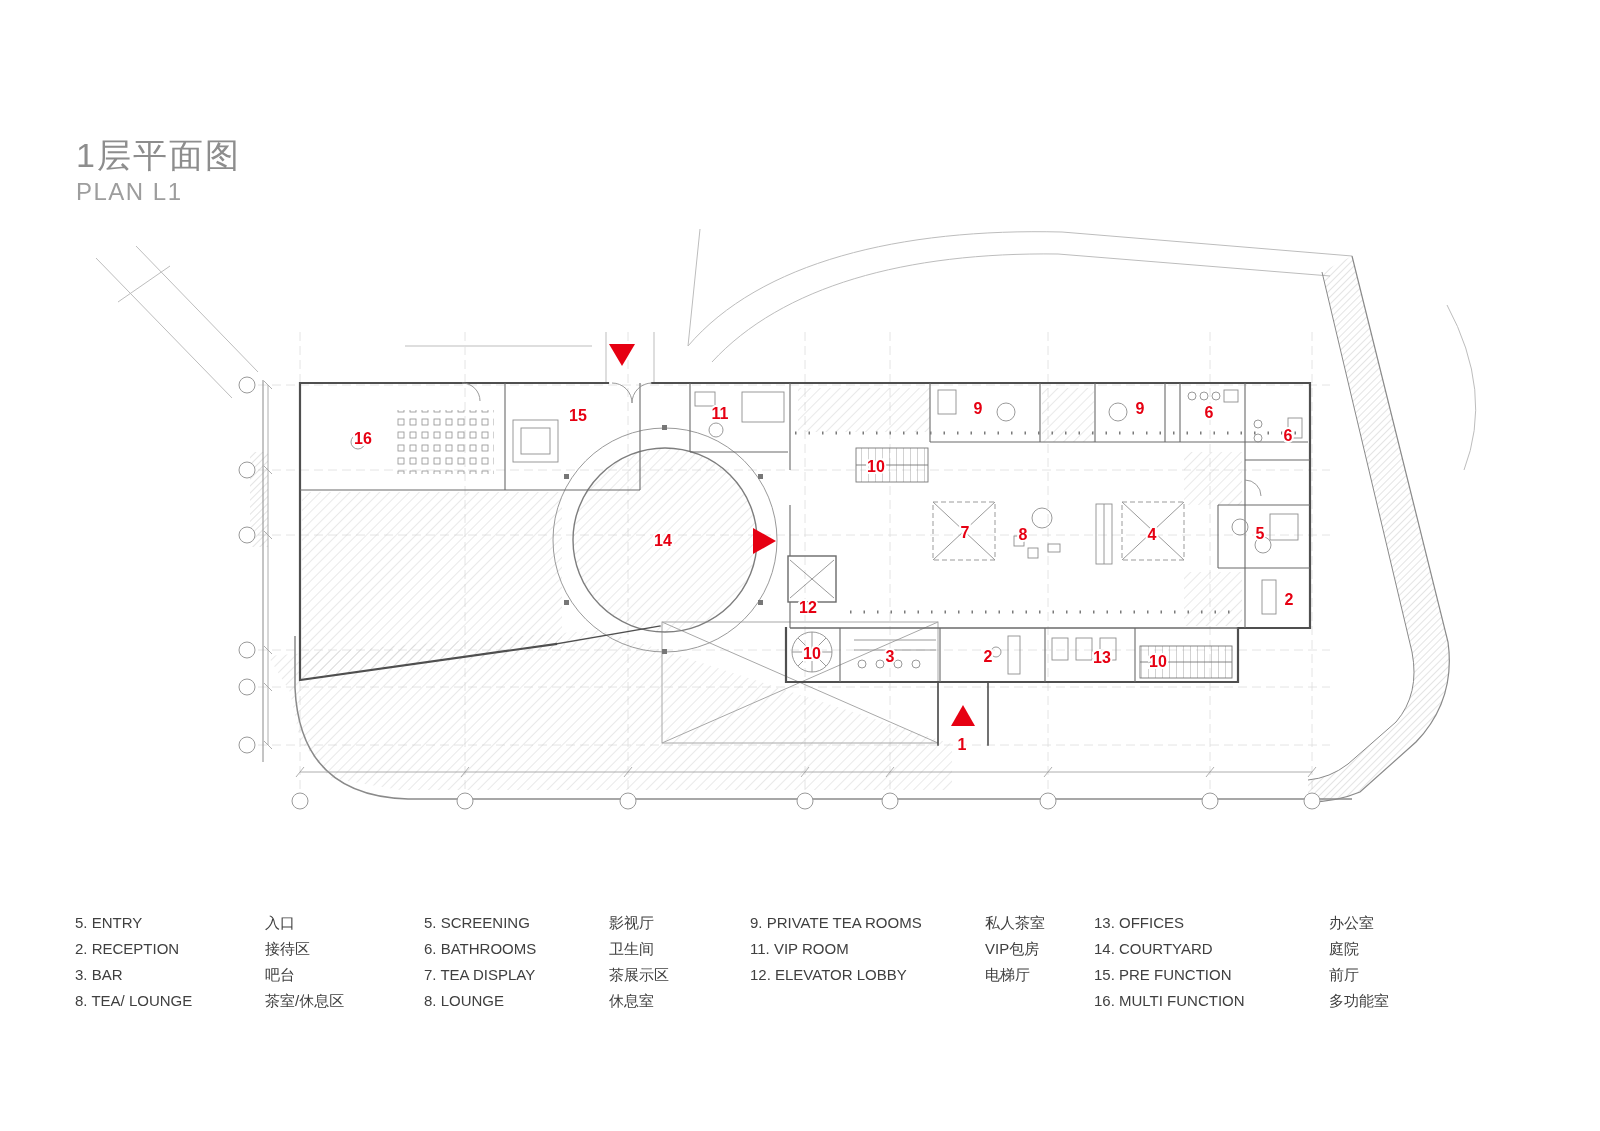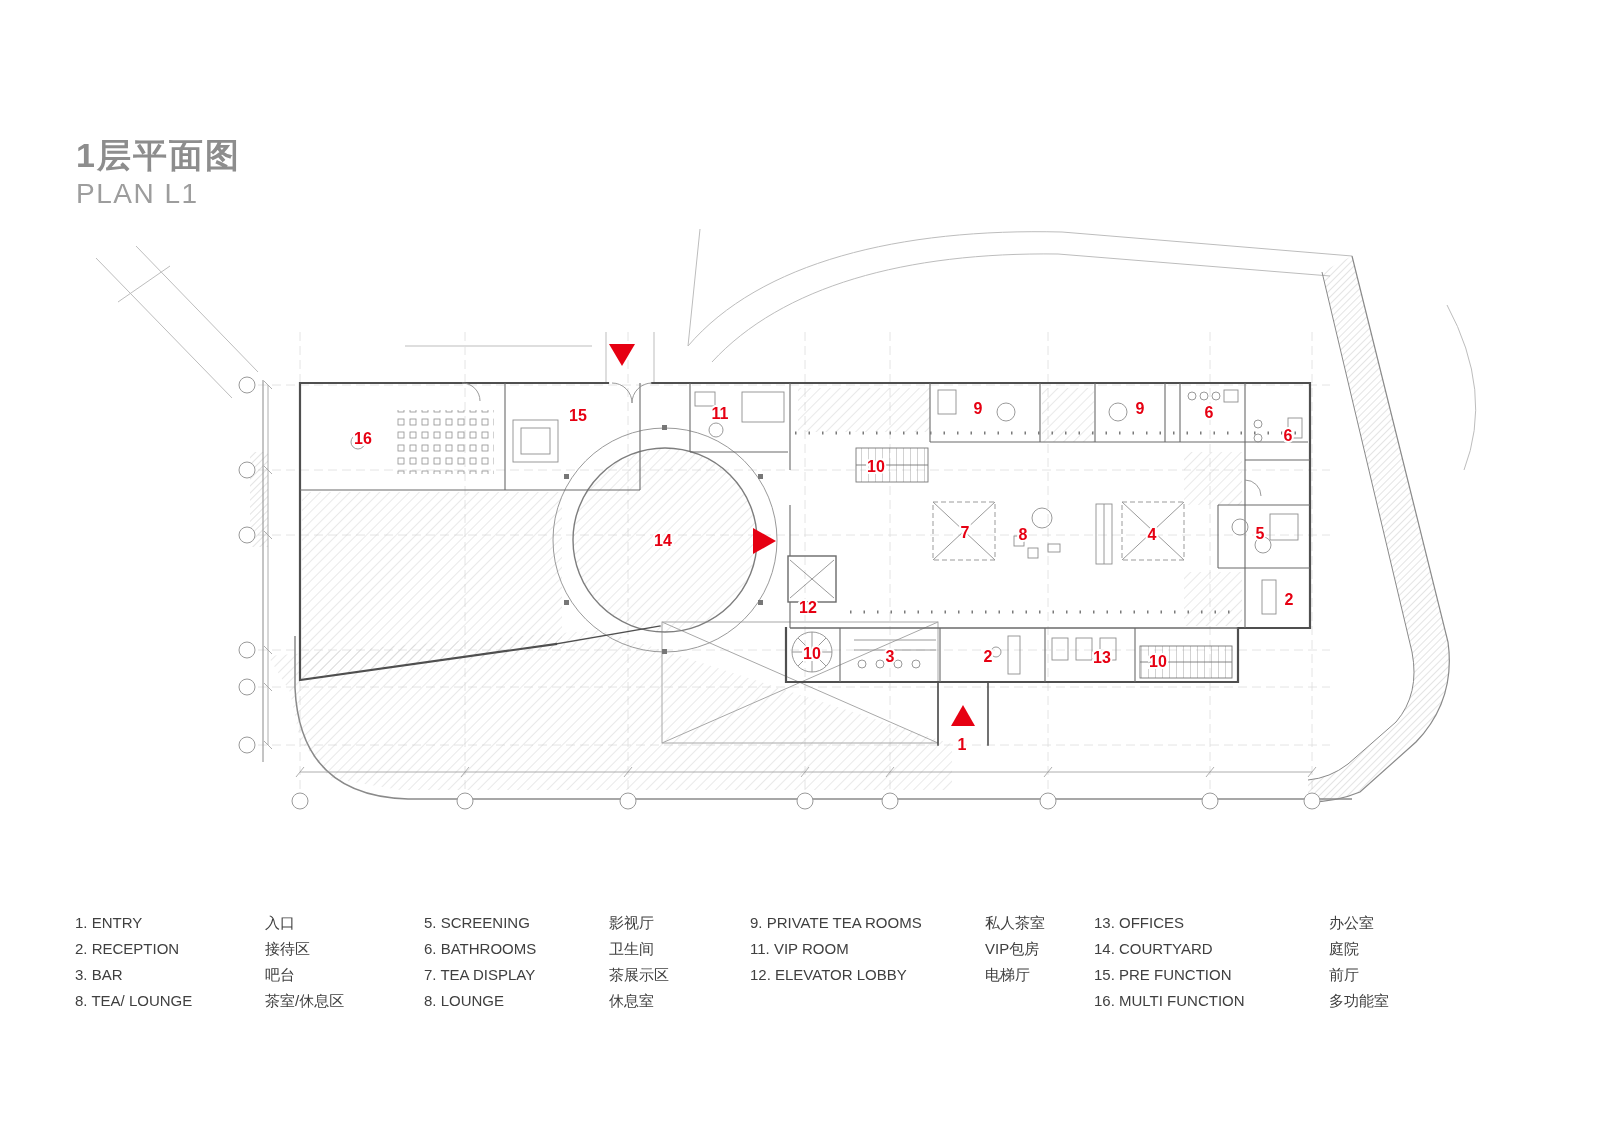--- a/index.html
+++ b/index.html
@@ -1,21 +1,21 @@
 <!DOCTYPE html>
 <html style="--accent: #e60012; --ink: #454545;"><head>
 <meta charset="utf-8">
 <style>
   :root{ --accent:#e60012; --ink:#454545; }
   html,body{margin:0;padding:0;background:#ffffff;}
   .page{position:relative;width:1600px;height:1131px;background:#ffffff;overflow:hidden;
         font-family:"Liberation Sans", sans-serif;color:var(--ink);}
   .titleblock{position:absolute;left:76px;top:138px;}
-  .title-cn{font-size:34px;font-weight:bold;color:#8d8d8d;letter-spacing:2px;line-height:1;}
-  .title-en{font-size:28px;color:#9d9d9d;letter-spacing:1.5px;margin-top:8px;line-height:1;}
+  .title-cn{font-size:34px;font-weight:normal;color:#8d8d8d;letter-spacing:2px;line-height:1;}
+  .title-en{font-size:24px;color:#9d9d9d;letter-spacing:1.5px;margin-top:8px;line-height:1;}
   .plan-svg{position:absolute;left:0;top:0;width:1600px;height:1131px;}
   .legend{position:absolute;top:910px;left:0;width:1600px;font-size:15px;color:#404040;}
   .leg-col{position:absolute;top:0;}
   .leg-row{display:flex;height:26px;line-height:26px;white-space:nowrap;}
   .leg-en{display:inline-block;}
   .leg-cn{display:inline-block;}
   .c1 .leg-en{width:190px;} .c2 .leg-en{width:185px;} .c3 .leg-en{width:235px;} .c4 .leg-en{width:235px;}
   text.room-label{font-family:"Liberation Sans",sans-serif;font-size:16px;font-weight:bold;
         fill:var(--accent);paint-order:stroke;stroke:#ffffff;stroke-width:4px;text-anchor:middle;}
 </style>
@@ -278,21 +278,21 @@
       <text class="room-label" x="988" y="662">2</text>
       <text class="room-label" x="1102" y="663">13</text>
       <text class="room-label" x="1158" y="667">10</text>
       <text class="room-label" x="962" y="750">1</text>
     </g>
   </svg>
 
   <div class="legend">
     <div class="leg-col c1" style="left:75px">
       <div class="leg-row">
-          <span class="leg-en">1. ENTRY</span>
+          <span class="leg-en">5. ENTRY</span>
           <span class="leg-cn">入口</span>
         </div>
       <div class="leg-row">
           <span class="leg-en">2. RECEPTION</span>
           <span class="leg-cn">接待区</span>
         </div>
       <div class="leg-row">
           <span class="leg-en">3. BAR</span>
           <span class="leg-cn">吧台</span>
         </div>

